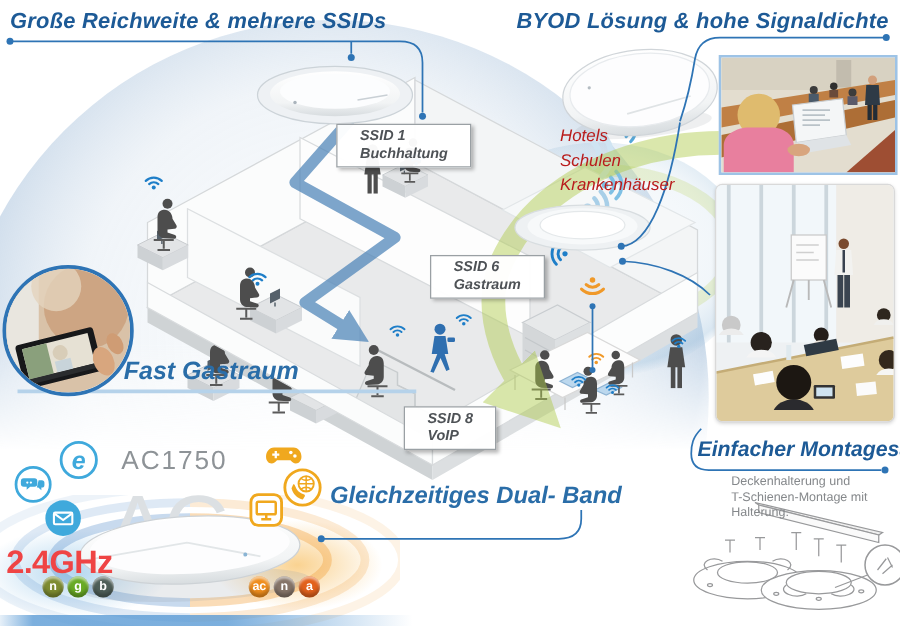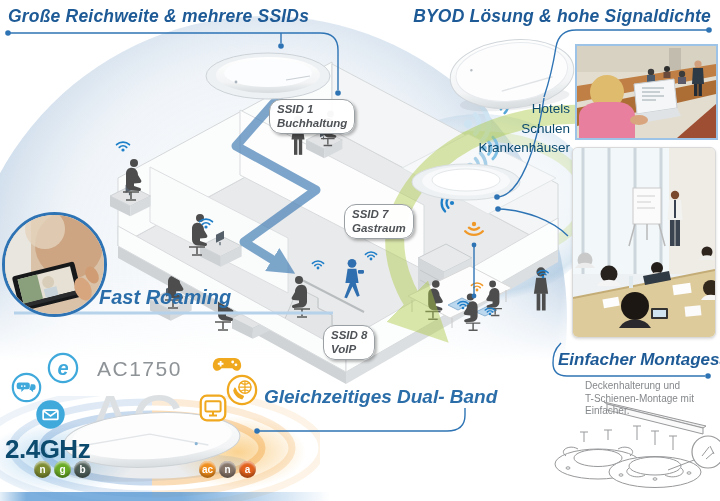--- a/index.html
+++ b/index.html
@@ -3,25 +3,25 @@
 <meta charset="utf-8">
 <style>
   *{margin:0;padding:0;box-sizing:border-box}
   html,body{background:#fff}
   body{font-family:"Liberation Sans",sans-serif}
   #stage{position:relative;width:720px;height:501px;overflow:hidden;background:#fff}
   #art{position:absolute;left:0;top:0;display:block}
   .abs{position:absolute;white-space:nowrap}
   .headline{font-style:italic;font-weight:bold;font-size:17.5px;color:#1d5a96;letter-spacing:.2px}
   .callout{font-style:italic;font-weight:bold;color:#2a6da8}
-  .ssid{position:absolute;background:rgba(255,255,255,.96);border:1px solid #9aa0a4;border-radius:12px;
-        padding:2px 7px 3px;box-shadow:2px 2px 3px rgba(0,0,0,.28);
+  .ssid{position:absolute;background:rgba(255,255,255,.96);border:1px solid #9aa0a4;border-radius:0;
+        padding:2px 18px 3px;box-shadow:2px 2px 3px rgba(0,0,0,.28);
         font-style:italic;font-weight:bold;font-size:11.5px;color:#4e5256;line-height:14px}
-  .usecases{position:absolute;left:448px;top:99px;width:122px;text-align:right;
-            font-size:13.5px;color:#0c4a6e;line-height:19.5px}
+  .usecases{position:absolute;left:448px;top:99px;width:122px;text-align:left;
+            font-style:italic;font-size:13.5px;color:#b91c1c;line-height:19.5px}
   .note{position:absolute;left:585px;top:380px;font-size:10px;color:#85888b;line-height:12.5px}
   .modes{position:absolute;display:flex}
   .ball{display:inline-flex;align-items:center;justify-content:center;height:17px;min-width:17px;
         border-radius:50%;color:#fff;font-size:10px;font-weight:bold;margin-right:3px;padding:0 2px;
         box-shadow:inset 0 2px 2px rgba(255,255,255,.55), inset 0 -3px 3px rgba(0,0,0,.28)}
   .b-n1{background:#7d8b31}.b-g{background:#69aa25}.b-b{background:#4e5e58}
   .b-ac{background:#ef8d1d}.b-n2{background:#857468}.b-a{background:#e2611c}
   .band{position:absolute;font-weight:bold;font-size:26px;letter-spacing:-.5px}
   .cicon{position:absolute;display:block;line-height:0}
   .photo{position:absolute;overflow:hidden;background:#eee}
@@ -328,50 +328,50 @@
     <g transform="translate(708,452)">
       <path d="M-14,8 L-40,18"></path>
       <circle r="16" fill="#fff" stroke-width="1.2"></circle>
       <path d="M-6,4 l7,-9 M-2,7 l8,-7 M2,-6 l4,8"></path>
     </g>
   </g>
 </svg>
 
 <div class="abs headline" style="left:8px;top:6px">Große Reichweite &amp; mehrere SSIDs</div>
 <div class="abs headline" style="right:9px;top:6px">BYOD Lösung &amp; hohe Signaldichte</div>
-<div class="abs callout" style="left:99px;top:286px;font-size:20px">Fast Roaming</div>
+<div class="abs callout" style="left:99px;top:286px;font-size:20px">Fast Gastraum</div>
 <div class="abs callout" style="left:264px;top:386px;font-size:19px">Gleichzeitiges Dual- Band</div>
 <div class="abs callout" style="left:558px;top:350px;font-size:17px;color:#1d5a96">Einfacher Montagesatz</div>
 
 <div class="note">
   <div>Deckenhalterung  und</div>
-  <div>T-Schienen-Montage mit Einfacher.</div>
+  <div>T-Schienen-Montage mit Halterung.</div>
 </div>
 
 <div class="ssid" style="left:269px;top:99px">
   <div>SSID 1</div>
   <div>Buchhaltung</div>
 </div>
 <div class="ssid" style="left:344px;top:204px">
-  <div>SSID 7</div>
+  <div>SSID 6</div>
   <div>Gastraum</div>
 </div>
 <div class="ssid" style="left:323px;top:325px">
   <div>SSID 8</div>
   <div>VoIP</div>
 </div>
 
 <div class="usecases">
   <div>Hotels</div>
   <div>Schulen</div>
   <div>Krankenhäuser</div>
 </div>
 
 <div class="abs" style="left:97px;top:357px;font-size:21px;color:#8e9397;letter-spacing:1.5px">AC1750</div>
-<div class="band" style="left:5px;top:434px;color:#0c4a6e">2.4GHz</div>
+<div class="band" style="left:5px;top:434px;color:#ef4444">2.4GHz</div>
 <div class="modes" style="left:34px;top:461px">
   <span class="ball b-n1">n</span>
   <span class="ball b-g">g</span>
   <span class="ball b-b">b</span>
 </div>
 <div class="modes" style="left:199px;top:461px">
   <span class="ball b-ac">ac</span>
   <span class="ball b-n2">n</span>
   <span class="ball b-a">a</span>
 </div>

